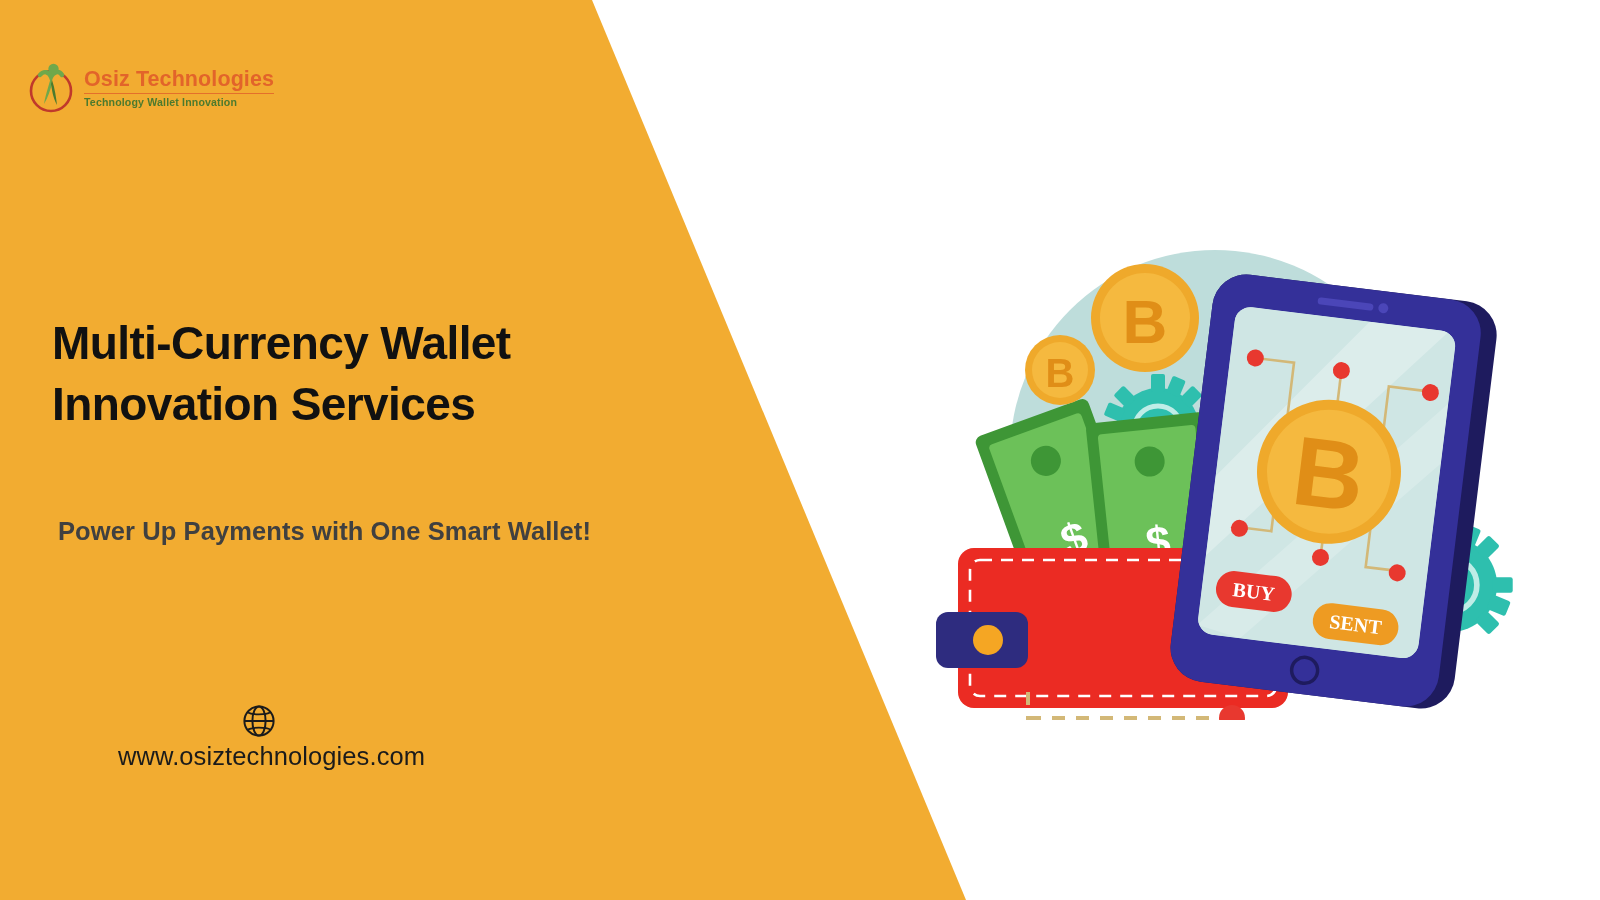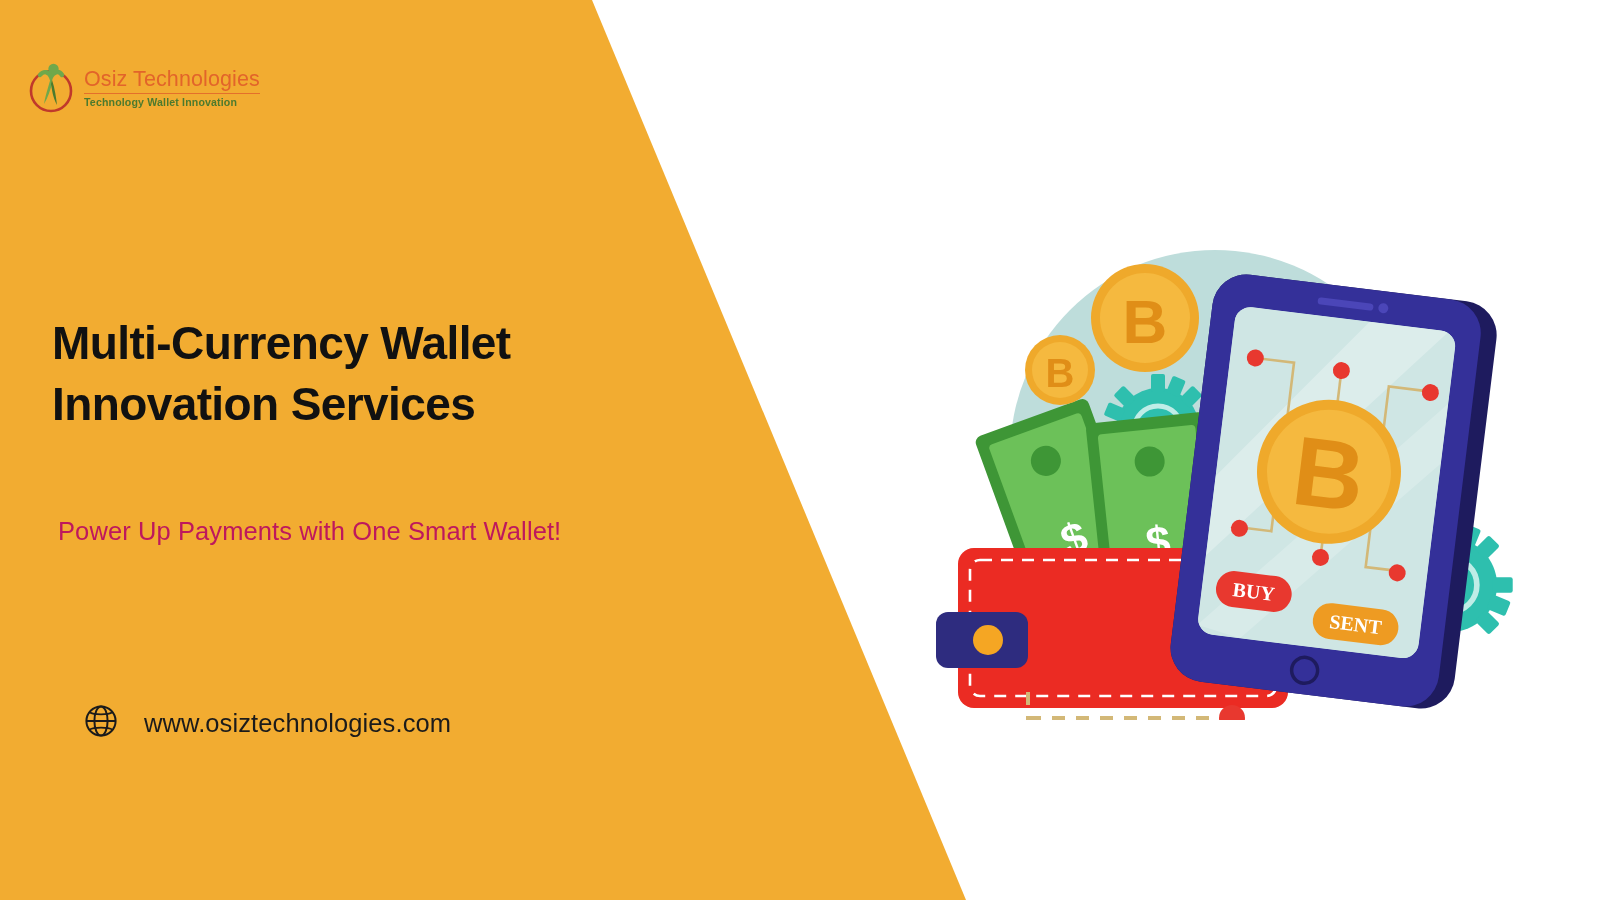--- a/index.html
+++ b/index.html
@@ -47,21 +47,21 @@
     flex: 0 0 50px;
   }
   .logo-text-wrap {
     margin-left: 6px;
     display: flex;
     flex-direction: column;
     justify-content: center;
   }
   .logo-name {
     font-size: 21.5px;
-    font-weight: 400;
+    font-weight: 700;
     color: #E2642A;
     letter-spacing: .1px;
     line-height: 1.05;
     white-space: nowrap;
   }
   .logo-rule {
     width: 100%;
     height: 1px;
     background: #E2642A;
     margin: 2px 0 2px 0;
@@ -88,31 +88,32 @@
     letter-spacing: -0.6px;
   }
   .headline .ln { display: block; }
 
   .subhead {
     position: absolute;
     left: 58px; top: 517px;
     width: 720px;
     z-index: 6;
     font-size: 25.5px;
-    font-weight: 400;
-    color: #be185d;
+    font-weight: 700;
+    color: #404040;
     letter-spacing: .1px;
   }
 
   .url-row {
     position: absolute;
-    left: 84px; top: 704px;
+    left: 92px; top: 704px;
     z-index: 6;
     display: flex;
     align-items: center;
+    flex-direction: column;
   }
   .url-text {
     margin-left: 26px;
     font-size: 25.5px;
     font-weight: 400;
     color: #1b1b1b;
     letter-spacing: .1px;
   }
 
   

